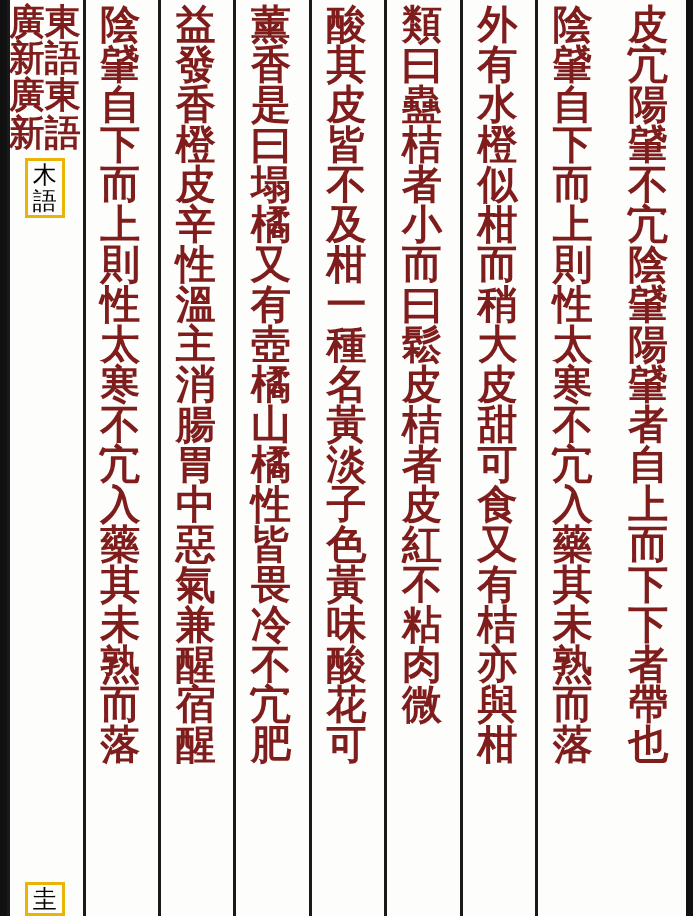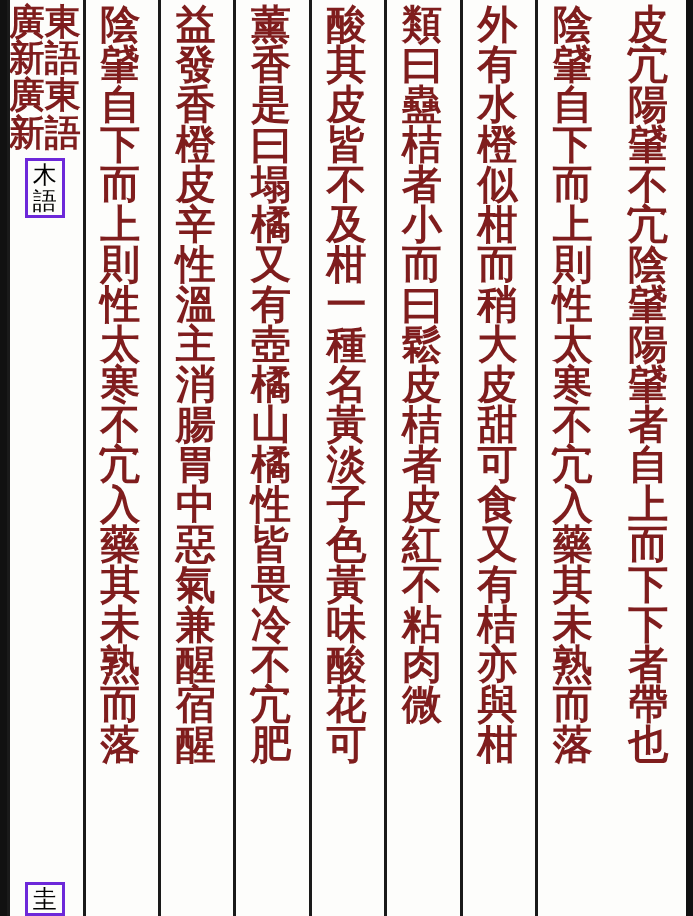--- a/index.html
+++ b/index.html
@@ -73,21 +73,21 @@
   .ch.small {
     font-size: 22px;
     line-height: 1.05;
   }
   
   .col.title .ch {
     font-size: 36px;
   }
   .box-mark {
     display: inline-block;
-    border: 3px solid #6d28d9;
+    border: 3px solid #eab308;
     padding: 1px 0px;
     width: 34px;
     text-align: center;
     font-size: 24px;
     line-height: 1.1;
     margin-top: 6px;
   }
   .spacer {
     flex: 1 1 auto;
   }

